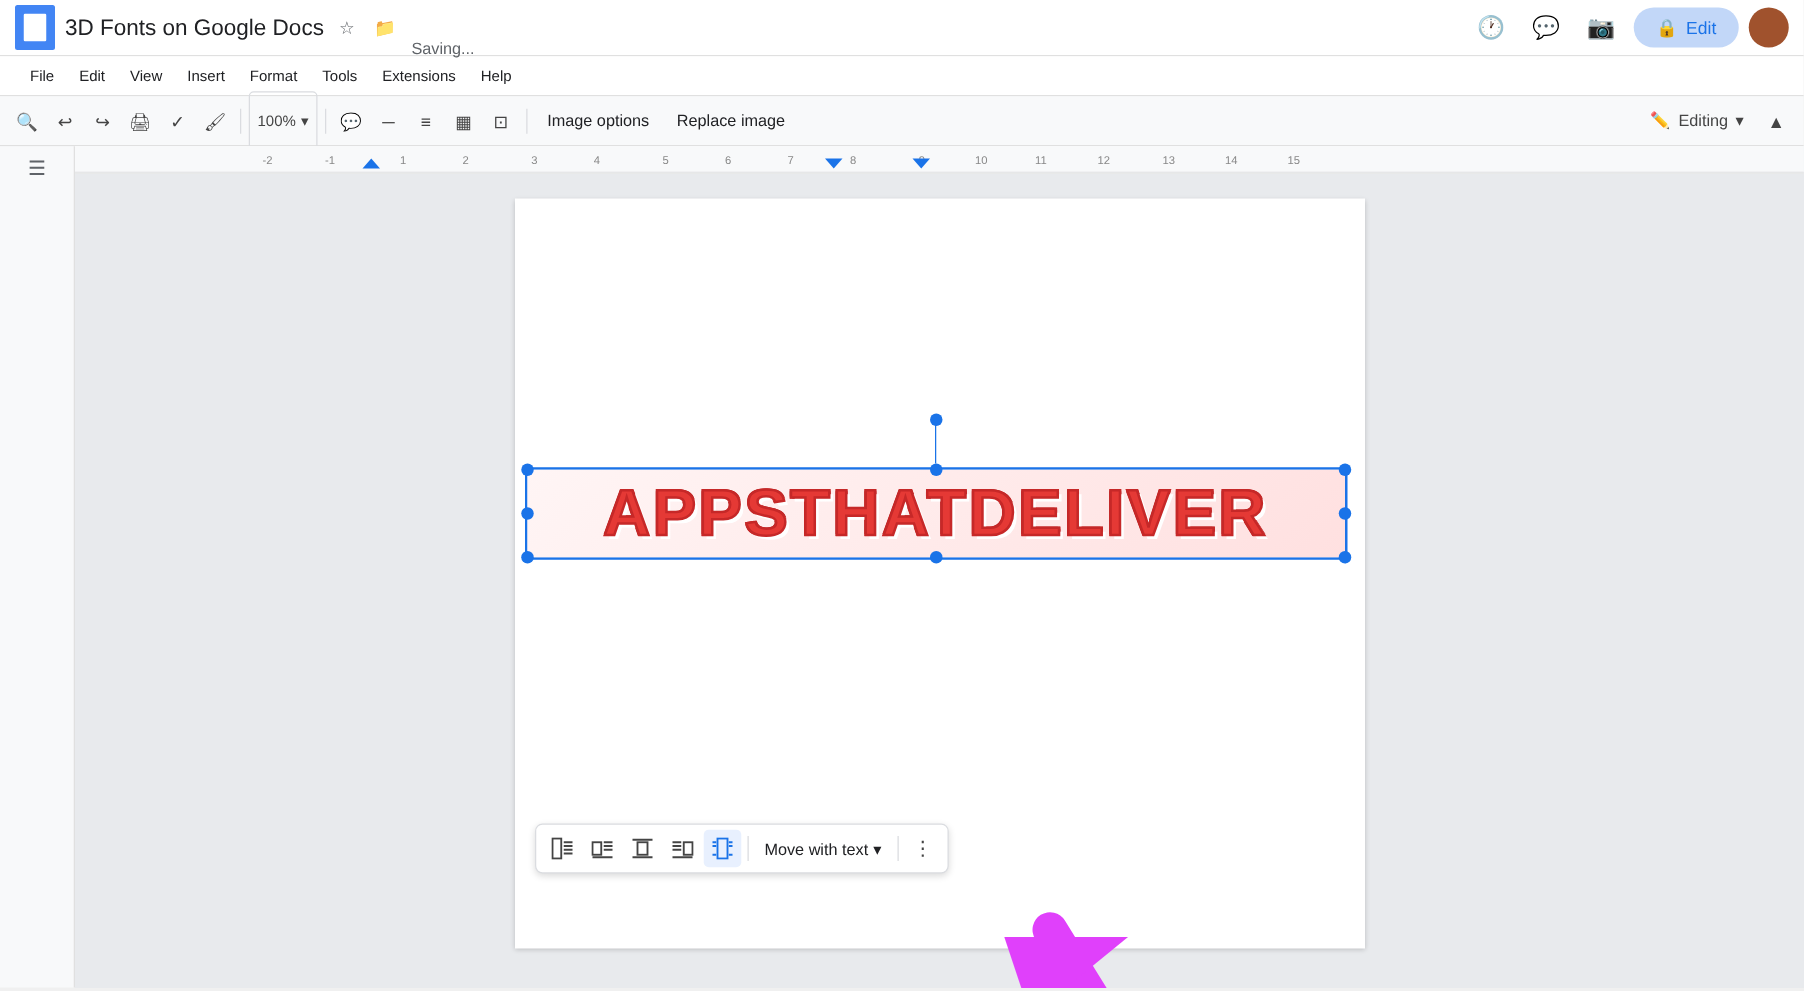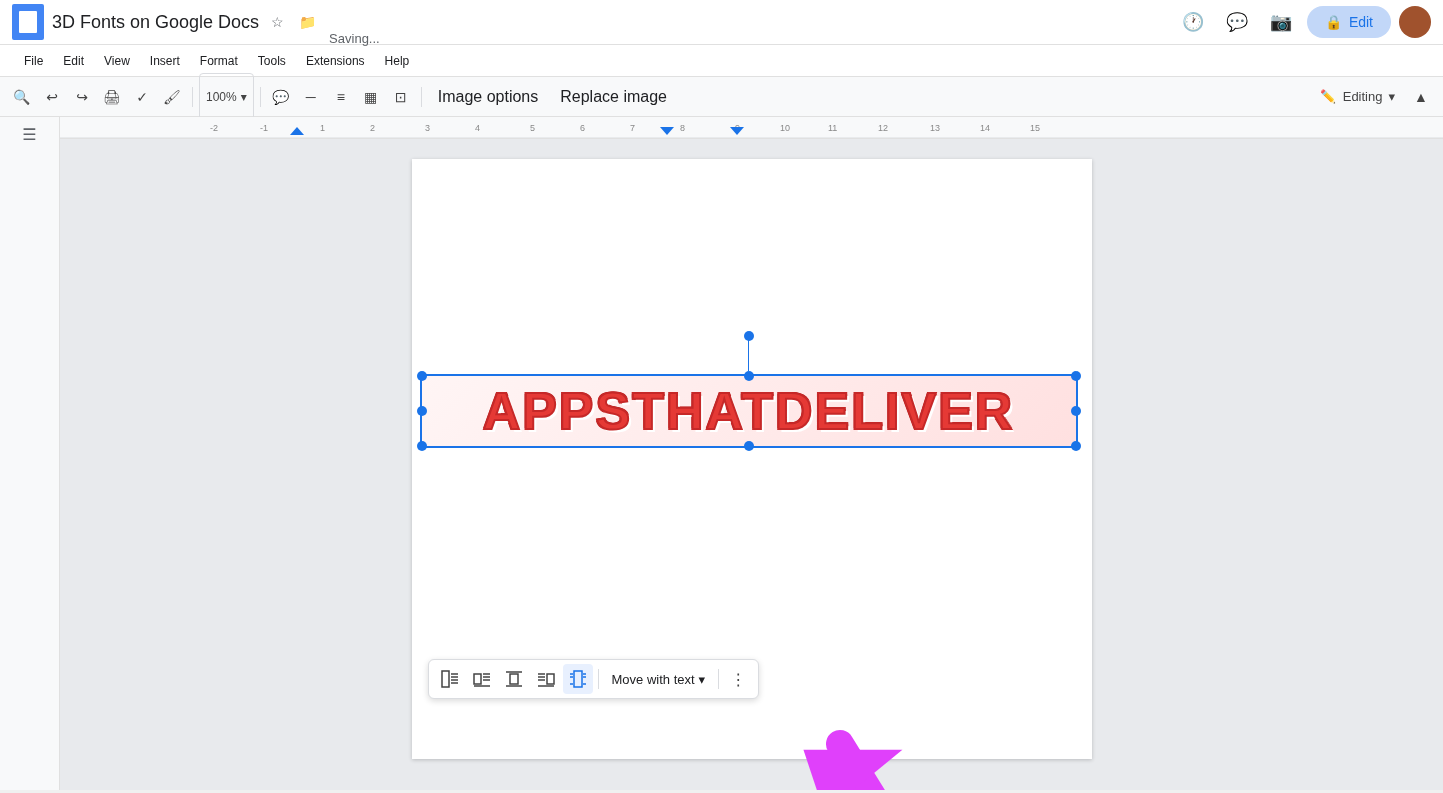--- a/index.html
+++ b/index.html
@@ -30,21 +30,21 @@
     .menu-item { background: none; border: none; cursor: pointer; font-size: 12px; color: #202124; padding: 4px 8px; border-radius: 4px; }
 
     
     #toolbar {
       display: flex; align-items: center; height: 40px; background: #f8f9fa;
       padding: 0 8px; gap: 2px; border-bottom: 1px solid #e0e0e0;
     }
     .toolbar-btn { background: none; border: none; cursor: pointer; color: #444; width: 28px; height: 28px; display: flex; align-items: center; justify-content: center; border-radius: 4px; font-size: 14px; }
     .toolbar-sep { width: 1px; height: 20px; background: #dadce0; margin: 0 4px; }
     #zoom-selector { font-size: 12px; color: #444; background: none; border: 1px solid #dadce0; border-radius: 4px; padding: 16px 6px; cursor: pointer; display: flex; align-items: center; gap: 4px; }
-    #image-options-btn, #replace-image-btn { background: none; border: none; cursor: pointer; font-size: 16px; color: #202124; padding: 4px 10px; border-radius: 4px; }
+    #image-options-btn, #replace-image-btn { background: none; border: none; cursor: pointer; font-size: 13px; color: #202124; padding: 4px 10px; border-radius: 4px; }
     #editing-btn { background: none; border: none; cursor: pointer; font-size: 13px; color: #444; display: flex; align-items: center; gap: 6px; padding: 4px 10px; border-radius: 4px; margin-left: auto; }
 
     
     #main { display: flex; height: calc(793px - 120px); }
 
     
     #left-panel { width: 60px; background: #f8f9fa; border-right: 1px solid #e0e0e0; position: relative; }
     #outline-icon { position: absolute; top: 8px; left: 50%; transform: translateX(-50%); color: #5f6368; font-size: 16px; cursor: pointer; }
 
     

